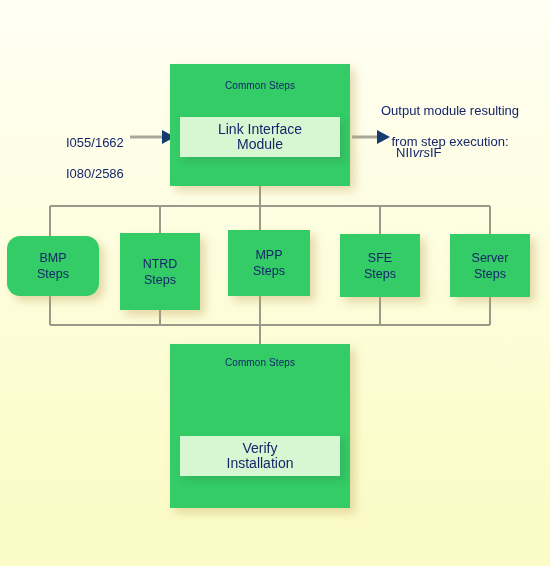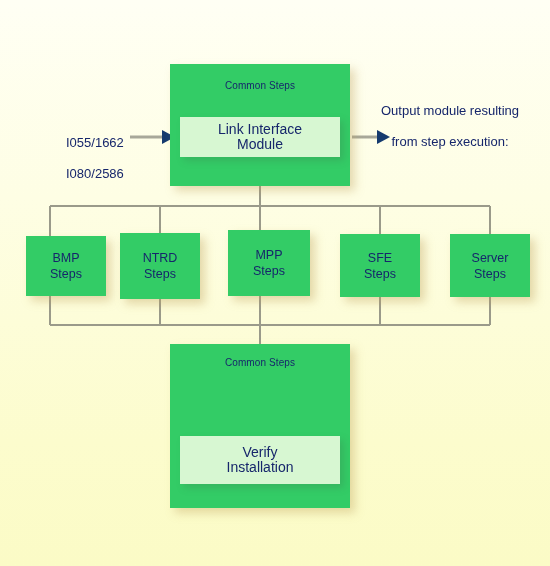--- a/index.html
+++ b/index.html
@@ -133,29 +133,32 @@
 
   <div class="free-text t-left" style="left:66px; top:119px; width:70px;">
     <div>I055/1662</div>
     <div>I080/2586</div>
   </div>
 
   <div class="free-text t-center" style="left:360px; top:87px; width:180px;">
     <div>Output module resulting</div>
     <div>from step execution:</div>
   </div>
+  <div class="free-text t-left" style="left:396px; top:129px; width:120px;">
+    <span>NII</span><span class="italic-part">vrs</span><span>IF</span>
+  </div>
 
-  <div class="leaf-box" style="left:26px; top:236px; width:80px; height:60px;">BMP<br>Steps</div>
+  <div class="leaf-box" style="left:7px; top:236px; width:92px; height:60px;border-radius:13px;">BMP<br>Steps</div>
 
-  <div class="leaf-box" style="left:120px; top:233px; width:80px; height:66px;">NTRD<br>Steps</div>
+  <div class="leaf-box" style="left:120px; top:233px; width:80px; height:77px;">NTRD<br>Steps</div>
 
   <div class="leaf-box" style="left:228px; top:230px; width:82px; height:66px;">MPP<br>Steps</div>
 
   <div class="leaf-box" style="left:340px; top:234px; width:80px; height:63px;">SFE<br>Steps</div>
 
   <div class="leaf-box" style="left:450px; top:234px; width:80px; height:63px;">Server<br>Steps</div>
 
   <div class="group-box" style="left:170px; top:344px; width:180px; height:164px;">
     <div class="group-title" style="top:11px;">Common Steps</div>
   </div>
-  <div class="module-box" style="left:180px; top:436px; width:160px; height:48px;">Verify<br>Installation</div>
+  <div class="module-box" style="left:180px; top:436px; width:160px; height:40px;">Verify<br>Installation</div>
 
 </div>
 
 </body></html>

